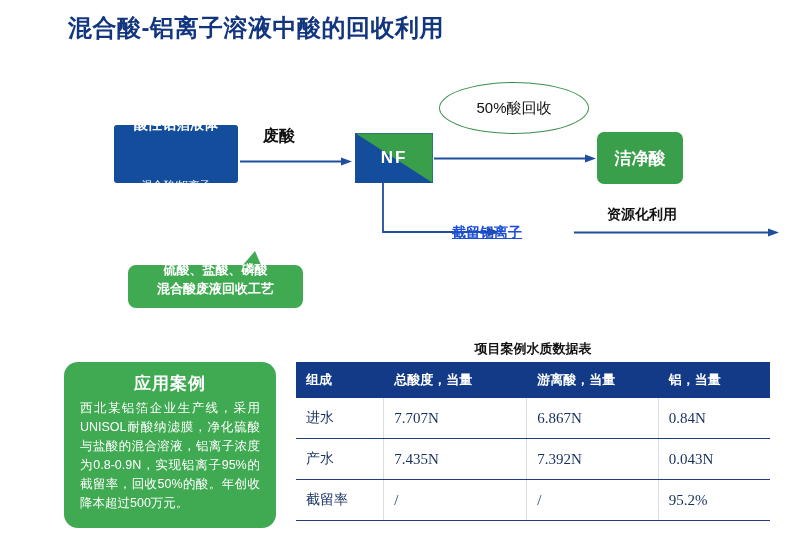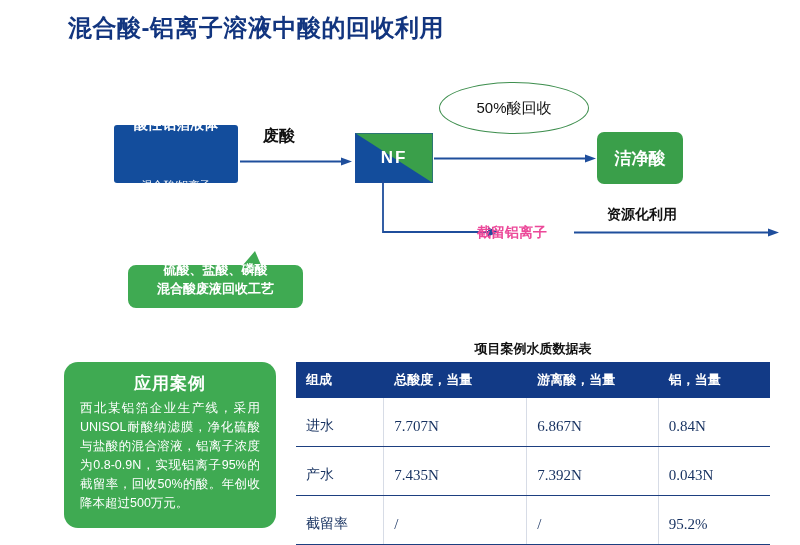--- a/index.html
+++ b/index.html
@@ -159,26 +159,27 @@
   .elbow {
     position: absolute;
     left: 380px;
     top: 120px;
     width: 120px;
     height: 62px;
   }
 
   .retain-label {
     position: absolute;
-    left: 477px;
+    left: 452px;
     top: 164px;
     font-size: 14px;
     font-weight: bold;
-    color: #ec4899;
+    color: #1d4ed8;
     white-space: nowrap;
+    text-decoration: underline;
   }
   .resource-label {
     position: absolute;
     left: 607px;
     top: 146px;
     font-size: 14px;
     font-weight: bold;
     color: #111111;
     white-space: nowrap;
   }
@@ -265,21 +266,21 @@
   .data-table thead th {
     background: #123a86;
     color: #ffffff;
     font-size: 13px;
     font-weight: bold;
     text-align: left;
     padding: 9px 6px 9px 10px;
     border-right: 1px solid #123a86;
   }
   .data-table tbody td {
-    padding: 19px 6px 11px 10px;
+    padding: 11px 6px 11px 10px;
     border-bottom: 1.4px solid #1d3f80;
     border-right: 1px solid #d7dce6;
     background: #ffffff;
     font-size: 15px;
     color: #15305f;
     white-space: nowrap;
   }
   .data-table tbody td:last-child { border-right: none; }
   .data-table tbody tr:last-child td { border-bottom: 1.4px solid #1d3f80; }
   .data-table tbody td.col-name {

